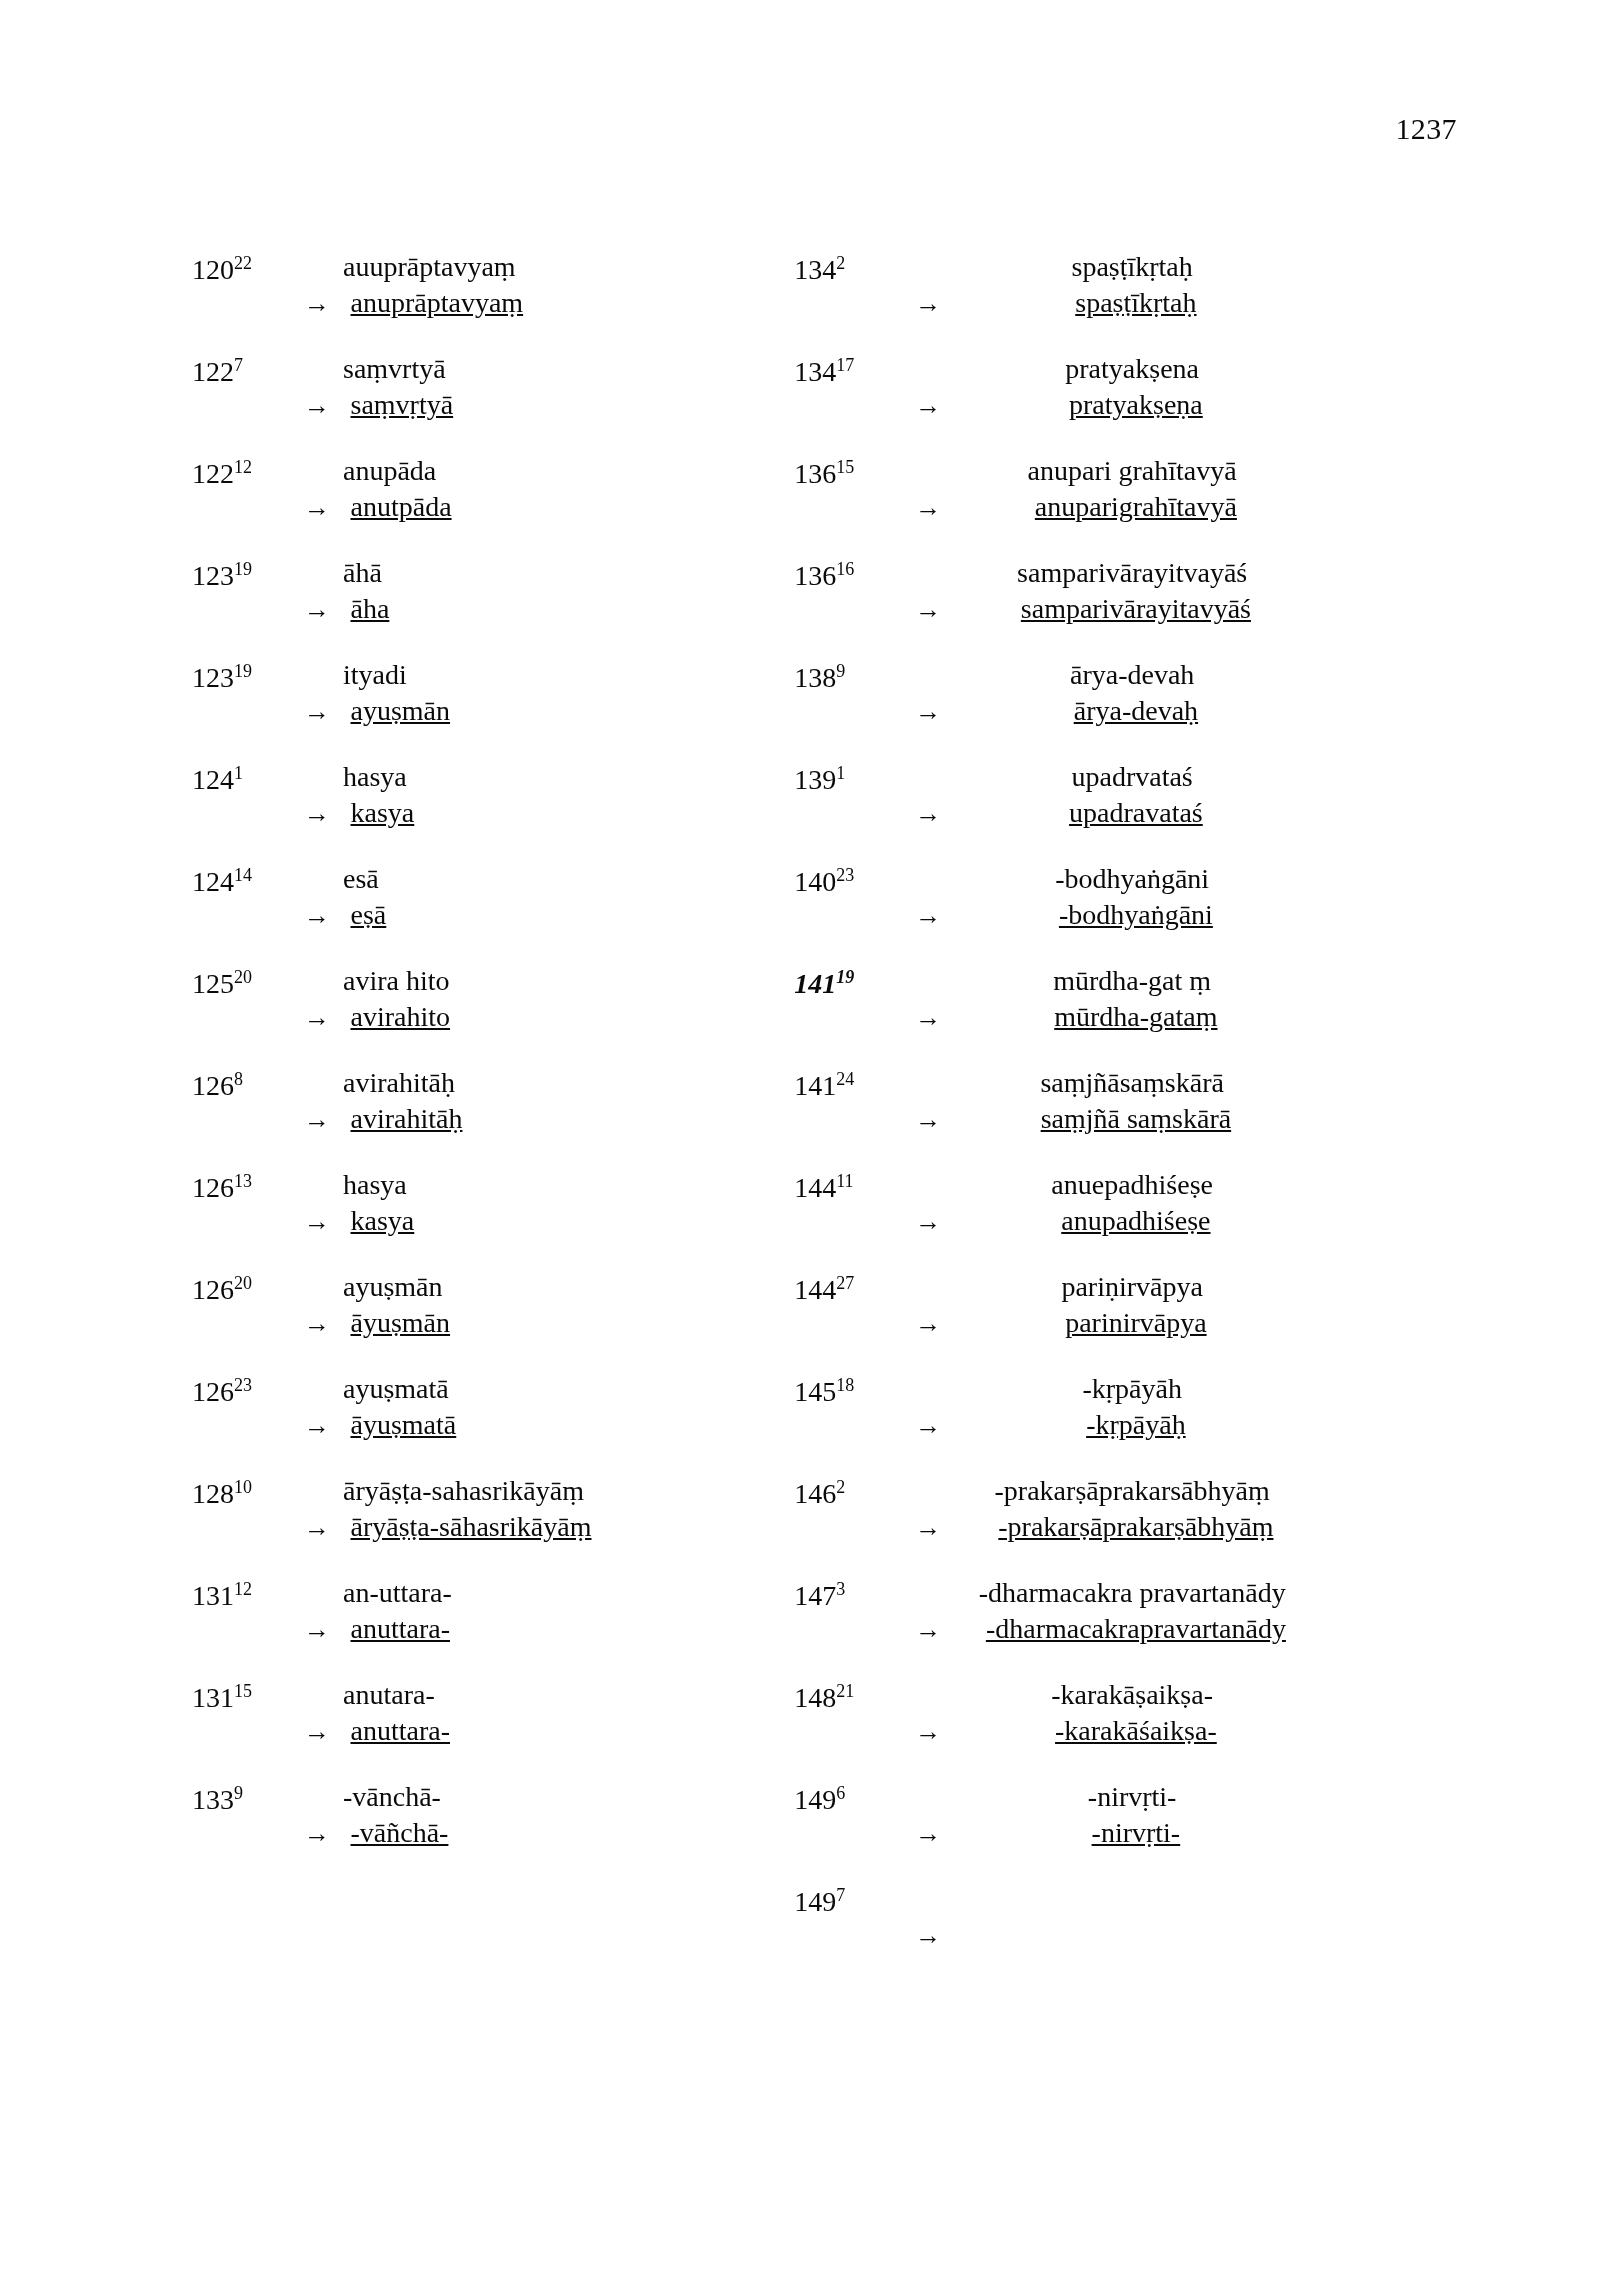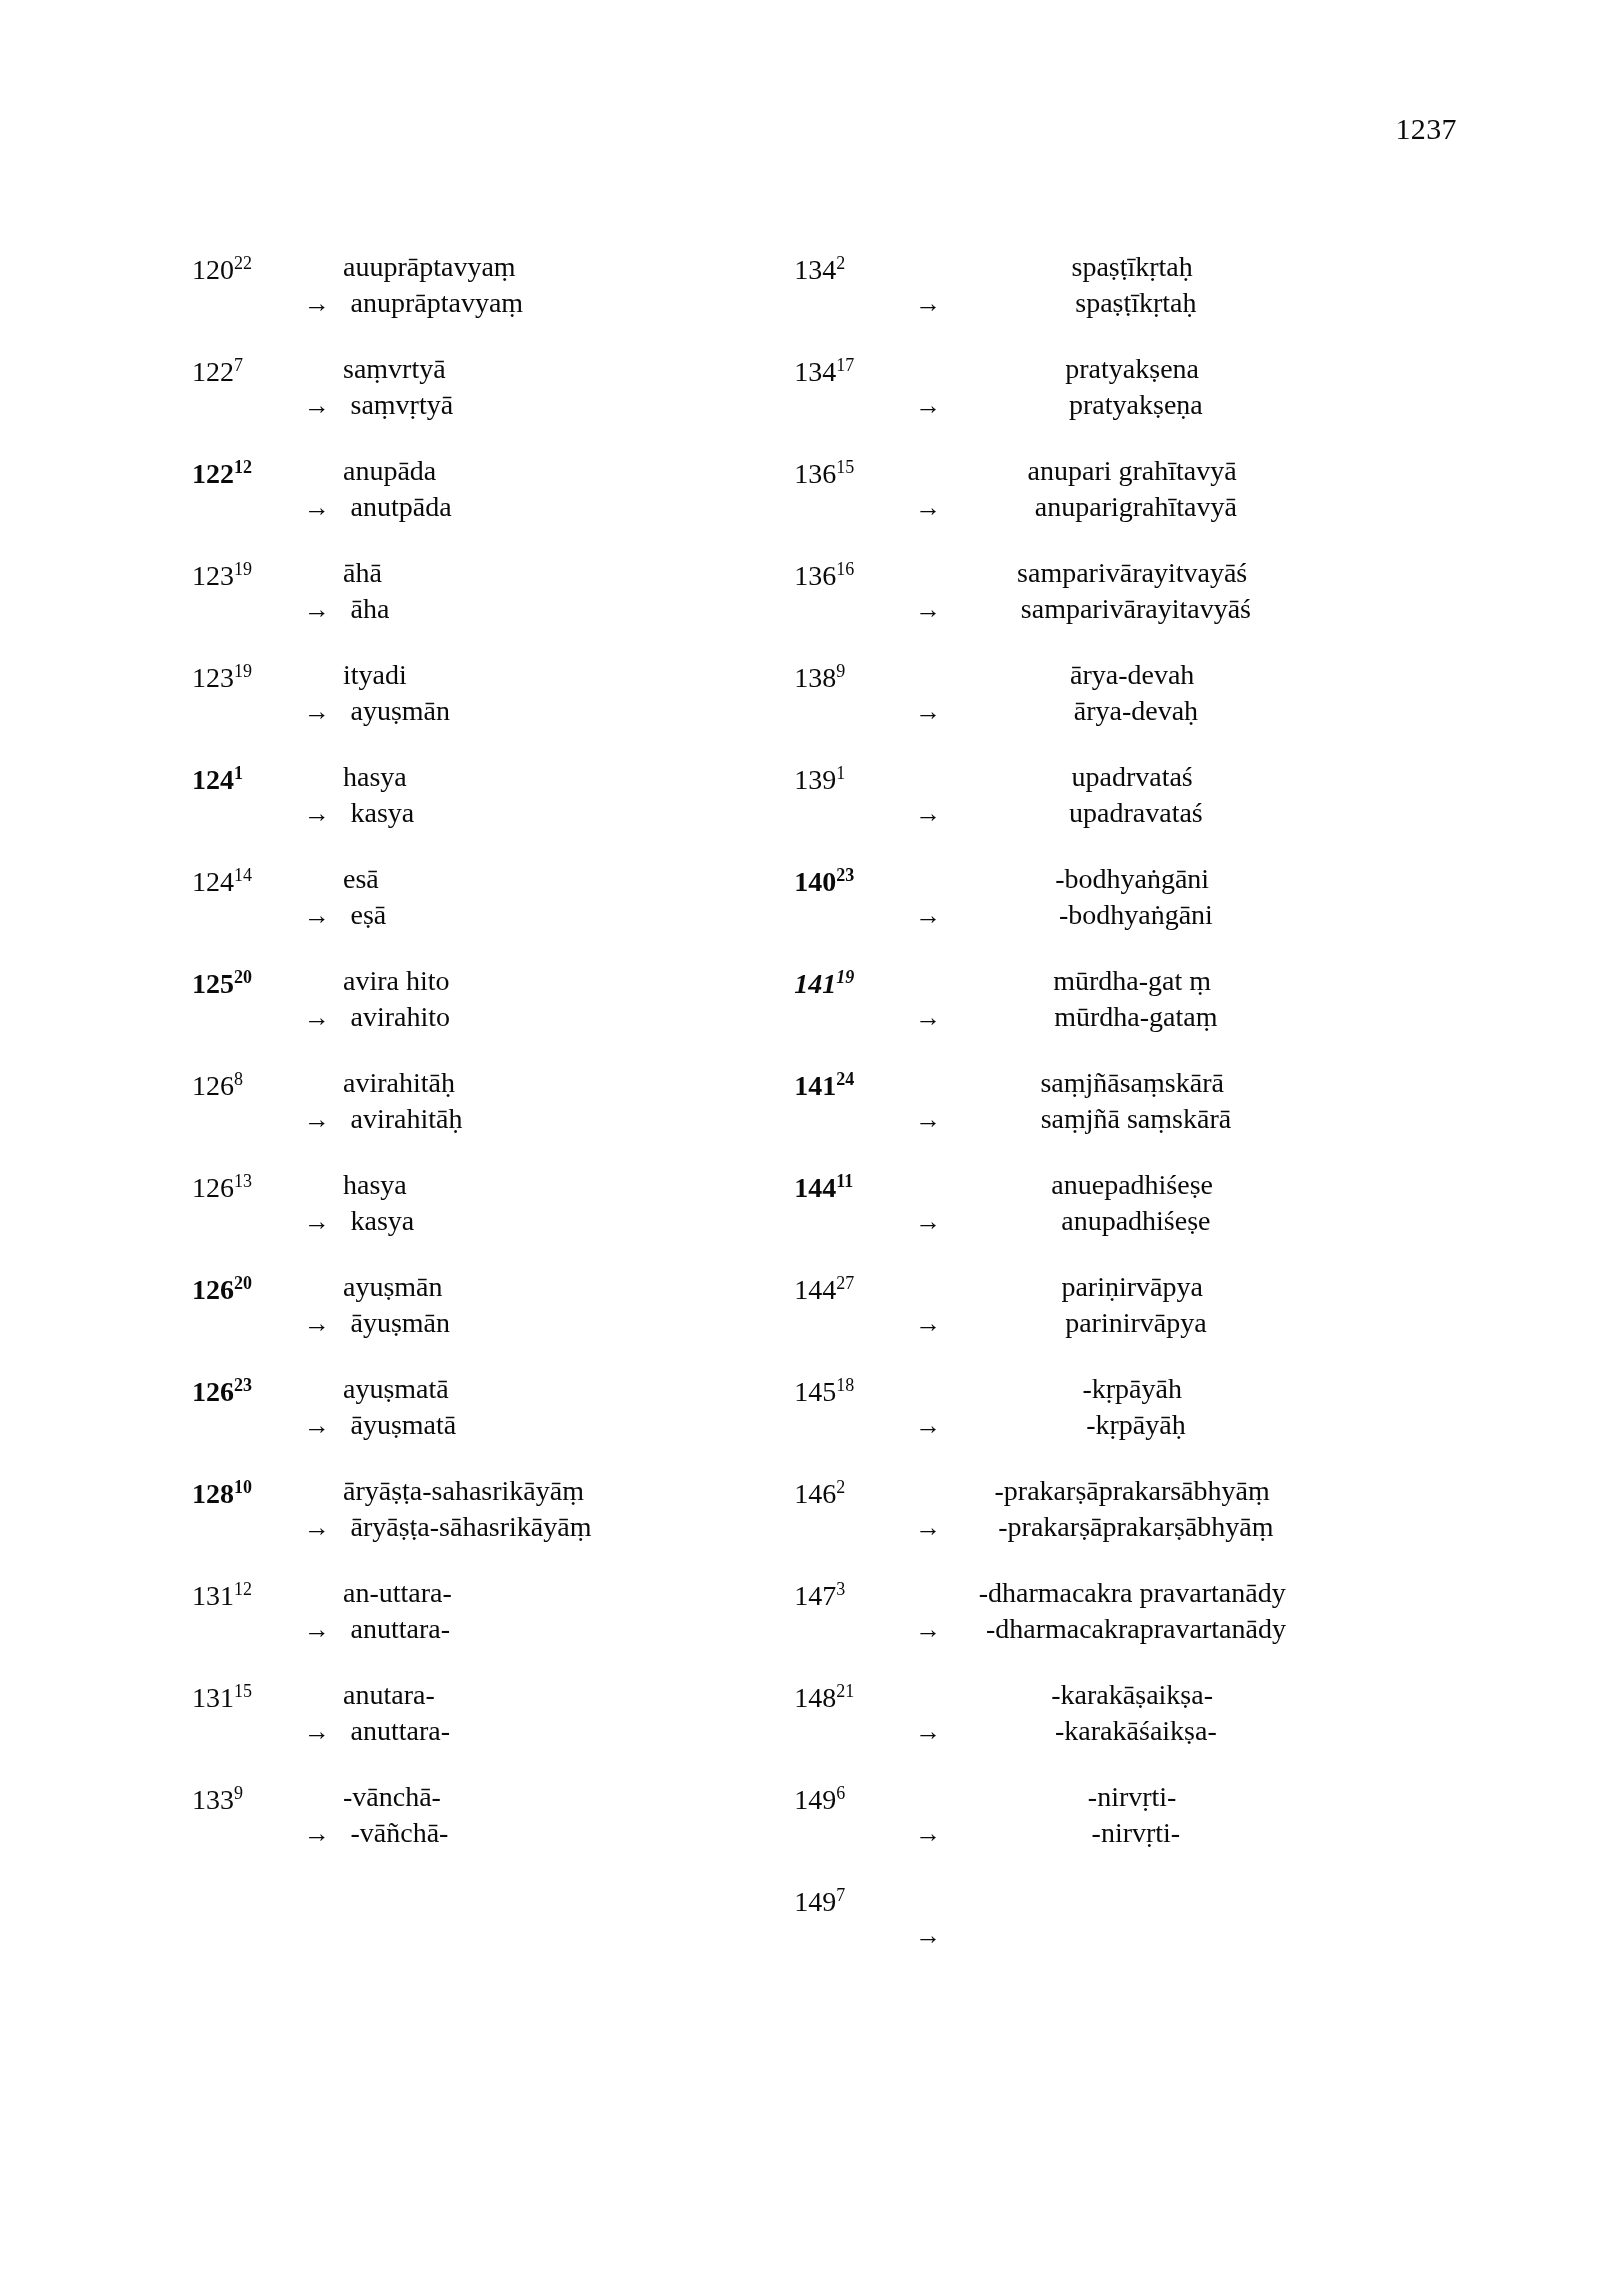--- a/index.html
+++ b/index.html
@@ -59,21 +59,21 @@
     top: 4.5px;
     font-size: 28px;
     white-space: nowrap;
   }
   .entry .ref sup {
     font-size: 18px;
     vertical-align: super;
     line-height: 0;
   }
   .entry.bold .ref {
-    font-weight: bold;
+    font-weight: normal;
   }
   .entry.italic .ref {
     font-style: italic;
     font-weight: bold;
   }
   .entry .arrow {
     position: absolute;
     left: 112px;
     top: 42px;
     font-size: 26px;
@@ -83,20 +83,21 @@
     margin-left: 151px;
   }
   .entry .w1,
   .entry .w2 {
     font-size: 28px;
     line-height: 1.28;
     white-space: nowrap;
   }
   .entry .w2 {
     margin-left: 7.5px;
+    text-decoration: underline;
   }
   
   .col-right .entry .arrow { left: 121px; }
   .col-right .entry .words { margin-left: 160px; text-align: center; }
 </style>
 </head>
 <body>
 
 <div class="page">
 

